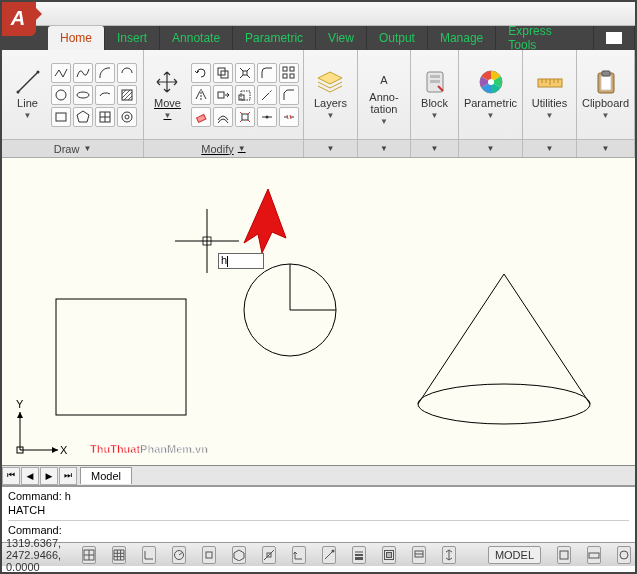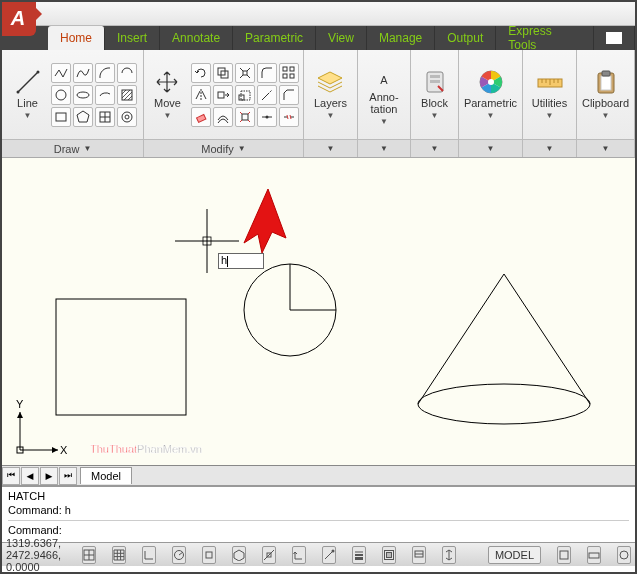--- a/index.html
+++ b/index.html
@@ -2,40 +2,40 @@
 <html><head>
   <meta charset="utf-8">
   <style>
     * { margin:0; padding:0; box-sizing:border-box; font-family:"Segoe UI",Tahoma,sans-serif; font-size:11px; }
     body { width:637px; height:574px; background:#fff; overflow:hidden; position:relative; border:2px solid #444; }
     .titlebar { height:24px; background:linear-gradient(#f8f8f8,#e6e6e6); border-bottom:1px solid #bbb; display:flex; align-items:center; position:relative; }
     .app-logo { width:36px; height:36px; background:#c0392b; color:#fff; font-weight:bold; font-size:20px; display:flex; align-items:center; justify-content:center; position:absolute; top:-2px; left:-2px; z-index:5; font-style:italic; border-bottom-right-radius:6px;}
     .app-logo::after { content:""; position:absolute; right:-6px; top:8px; width:0;height:0; border-left:6px solid #c0392b; border-top:6px solid transparent; border-bottom:6px solid transparent;}
     .title-file { margin:0 auto; color:#333; font-size:12px; }
     .tabs { height:24px; background:#444; display:flex; align-items:stretch; padding-left:46px; }
-    .tab { padding:0 12px; color:#84cc16; display:flex; align-items:center; cursor:pointer; border-right:1px solid #333; font-size:12px;}
+    .tab { padding:0 12px; color:#22c55e; display:flex; align-items:center; cursor:pointer; border-right:1px solid #333; font-size:12px;}
     .tab.active { background:#f2f2f2; color:#c2410c; border-top-left-radius:3px; border-top-right-radius:3px; }
     .tab.email svg { width:16px; height:12px; }
     .ribbon { height:108px; background:linear-gradient(#f6f6f6,#e9e9e9); border-bottom:1px solid #aaa; display:flex; }
     .panel { border-right:1px solid #bbb; display:flex; flex-direction:column; }
     .panel-body { flex:1; display:flex; align-items:center; justify-content:center; padding:2px 4px; gap:4px; }
     .panel-title { height:18px; background:#ddd; border-top:1px solid #bbb; display:flex; align-items:center; justify-content:center; color:#444; gap:4px; font-size:11px;}
     .panel-title .drop { font-size:8px;}
     .bigbtn { display:flex; flex-direction:column; align-items:center; justify-content:center; gap:2px; padding:2px 6px; cursor:pointer; }
     .bigbtn .lbl { color:#333; font-size:11px; line-height:1.1; text-align:center;}
     .bigbtn .drop { font-size:8px; color:#555;}
     .icon-cell { width:20px; height:20px; border:1px solid #b8b8b8; background:#fcfcfc; border-radius:2px; display:flex; align-items:center; justify-content:center; cursor:pointer; }
     .icon-cell svg { width:14px; height:14px; }
     .grid { display:grid; gap:2px; }
     .canvas { position:relative; height:308px; background:#fdfdf3; border-bottom:1px solid #888; overflow:hidden;}
     .canvas svg { position:absolute; top:0; left:0; }
     .cmd-input-box { position:absolute; left:216px; top:95px; width:46px; height:16px; border:1px solid #666; background:#fff; padding:0 2px; font-family:monospace; font-size:11px;}
     .cmd-input-box .caret { display:inline-block; width:1px; height:11px; background:#000; vertical-align:middle; animation:blink 1s infinite;}
     @keyframes blink { 50% { opacity:0; } }
-    .watermark { position:absolute; bottom:6px; left:88px; font-size:22px; font-weight:normal; font-family:Arial,sans-serif;}
+    .watermark { position:absolute; bottom:6px; left:88px; font-size:22px; font-weight:bold; font-family:Arial,sans-serif;}
     .watermark .red { color:#e11; -webkit-text-stroke:0.5px #fff; text-shadow:0 0 2px #fff,0 0 2px #fff;}
     .watermark .gray { color:#888; -webkit-text-stroke:0.5px #fff; text-shadow:0 0 2px #fff;}
     .model-tabs { height:20px; background:#e6e6e6; display:flex; align-items:center; border-bottom:1px solid #999; font-size:11px;}
     .model-tabs .navbtn { width:18px; height:18px; border:1px solid #aaa; background:#f3f3f3; display:flex; align-items:center; justify-content:center; font-size:9px; cursor:pointer; margin-right:1px;}
     .model-tabs .mtab { padding:2px 10px; background:#fff; border:1px solid #999; border-bottom:none; margin-left:2px; cursor:pointer;}
     .cmdline { height:56px; background:#fff; border-top:1px solid #999; font-family:Consolas,monospace; font-size:12px; padding:2px 6px; overflow:hidden;}
     .cmdline div { line-height:1.3; }
     .cmdline hr { border:none; border-top:1px solid #ccc; margin:2px 0;}
     .statusbar { height:24px; background:linear-gradient(#eee,#d4d4d4); border-top:1px solid #999; display:flex; align-items:center; padding:4px 4px; gap:16px; font-size:10px; color:#333;}
     .statusbar .coords { width:170px;}
@@ -50,22 +50,22 @@
 <div class="titlebar">
   <div class="app-logo">A</div>
 </div>
 
 <div class="tabs">
   <div class="tab active">Home</div>
   <div class="tab">Insert</div>
   <div class="tab">Annotate</div>
   <div class="tab">Parametric</div>
   <div class="tab">View</div>
+  <div class="tab">Output</div>
   <div class="tab">Manage</div>
-  <div class="tab">Output</div>
   <div class="tab">Express Tools</div>
   <div class="tab email">
       <svg viewBox="0 0 16 12">
         <rect x="0.5" y="0.5" width="15" height="11" fill="#fff" stroke="#fff"></rect>
         <path d="M0.5 0.5 L8 6 L15.5 0.5" fill="none" stroke="#fff"></path>
       </svg>
     </div>
 </div>
 
 <div class="ribbon">
@@ -147,21 +147,21 @@
             </svg>
           </div>
       </div>
     </div>
     <div class="panel-title">
         <span>Draw</span>
         <span class="drop">▼</span>
       </div>
   </div>
 
-  <div class="panel" style="width:160px;">
+  <div class="panel" style="width:160px;text-decoration:underline;">
     <div class="panel-body">
       <div class="bigbtn">
         <svg width="26" height="26" viewBox="0 0 26 26">
             <path d="M13 3 L13 23 M3 13 L23 13 M13 3 L10 6 M13 3 L16 6 M13 23 L10 20 M13 23 L16 20 M3 13 L6 10 M3 13 L6 16 M23 13 L20 10 M23 13 L20 16" stroke="#333" fill="none" stroke-width="1.2"></path>
           </svg>
         <span class="lbl">Move</span>
         <span class="drop">▼</span>
       </div>
       <div class="grid" style="grid-template-columns:repeat(5,20px);">
         <div class="icon-cell">
@@ -416,22 +416,22 @@
 
 <div class="model-tabs">
   <div class="navbtn">⏮</div>
   <div class="navbtn">◀</div>
   <div class="navbtn">▶</div>
   <div class="navbtn">⏭</div>
   <div class="mtab">Model</div>
 </div>
 
 <div class="cmdline">
+  <div>Command: h</div>
   <div>HATCH</div>
-  <div>Command: h</div>
   <hr>
   <div>Command:</div>
 </div>
 
 <div class="statusbar">
   <span class="coords">1319.6367, 2472.9466, 0.0000</span>
   <div class="status-btn">
       <svg viewBox="0 0 12 12">
         <rect x="1" y="1" width="10" height="10" fill="none" stroke="#555"></rect>
         <line x1="1" y1="6" x2="11" y2="6" stroke="#555"></line>

